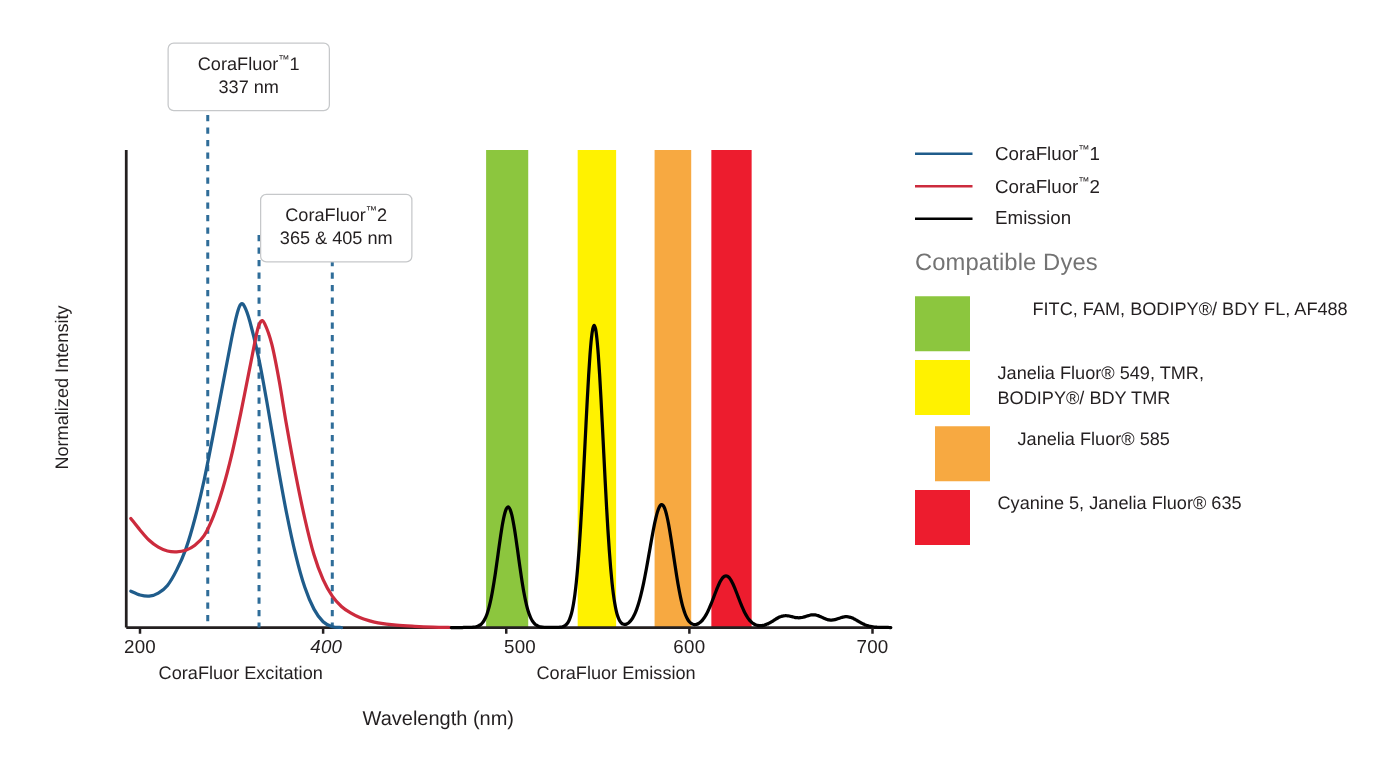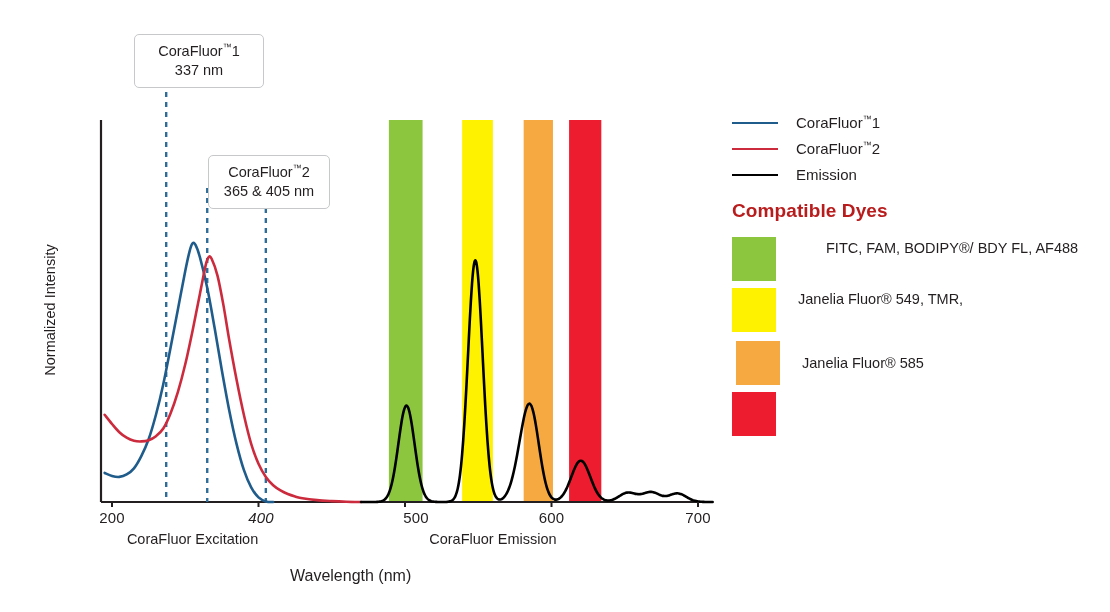--- a/index.html
+++ b/index.html
@@ -67,22 +67,22 @@
 
   
   #right{position:absolute;left:730px;top:0;width:380px;height:612px;}
 
   .leg-row{position:absolute;display:flex;align-items:center;}
   .leg-line{width:46px;height:0;border-top-width:2.4px;border-top-style:solid;}
   .leg-text{margin-left:18px;font-size:15px;white-space:nowrap;color:#231f20;}
 
   #dyes-title{
     position:absolute;left:2px;top:200px;
-    font-size:19px;font-weight:bold;letter-spacing:.1px;
-    color:#b91c1c;
+    font-size:19px;font-weight:normal;letter-spacing:.1px;
+    color:#737373;
   }
   .dye-row{position:absolute;display:flex;align-items:flex-start;}
   .dye-swatch{width:44px;height:44px;flex:0 0 44px;}
   .dye-text{
     margin-left:22px;font-size:14.5px;line-height:1.35;
     color:#231f20;white-space:nowrap;padding-top:2px;
   }
 </style>
 </head>
 <body>
@@ -157,27 +157,31 @@
         <div class="dye-row" style="left: 2px; top: 237px; gap: 28px;">
           <span class="dye-swatch" style="background: rgb(140, 198, 62);"></span>
           <span class="dye-text">
             <div>FITC, FAM, BODIPY®/ BDY FL, AF488</div>
           </span>
         </div>
         <div class="dye-row" style="left: 2px; top: 288px; justify-content: flex-end;">
           <span class="dye-swatch" style="background: rgb(255, 242, 0);"></span>
           <span class="dye-text">
             <div>Janelia Fluor® 549, TMR,</div>
+            <div>BODIPY®/ BDY TMR</div>
           </span>
         </div>
-        <div class="dye-row" style="left: 6px; top: 341px; align-items: center;">
+        <div class="dye-row" style="left: 18px; top: 341px;">
           <span class="dye-swatch" style="background: rgb(247, 169, 65);"></span>
           <span class="dye-text">
             <div>Janelia Fluor® 585</div>
           </span>
         </div>
         <div class="dye-row" style="left: 2px; top: 392px;">
           <span class="dye-swatch" style="background: rgb(237, 28, 46);"></span>
+          <span class="dye-text">
+            <div>Cyanine 5, Janelia Fluor® 635</div>
+          </span>
         </div>
       </div>
   </div>
 
 </div>
 
 </body></html>

